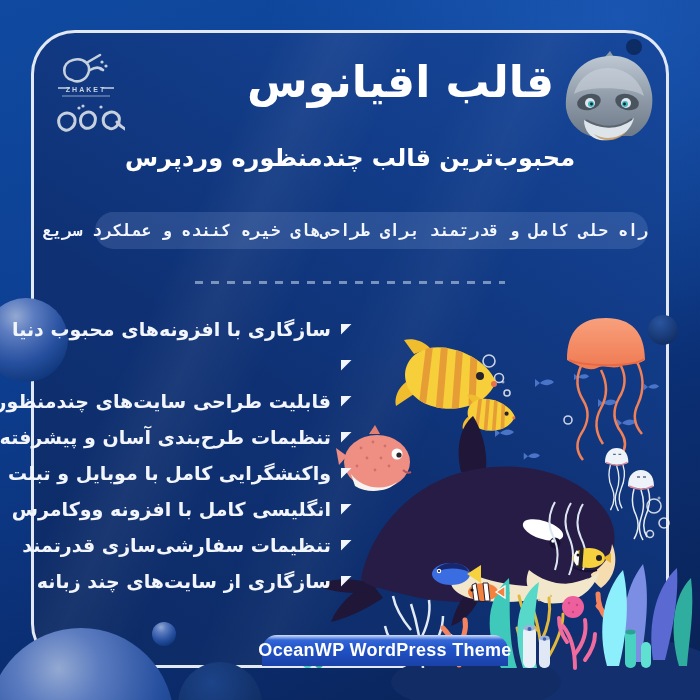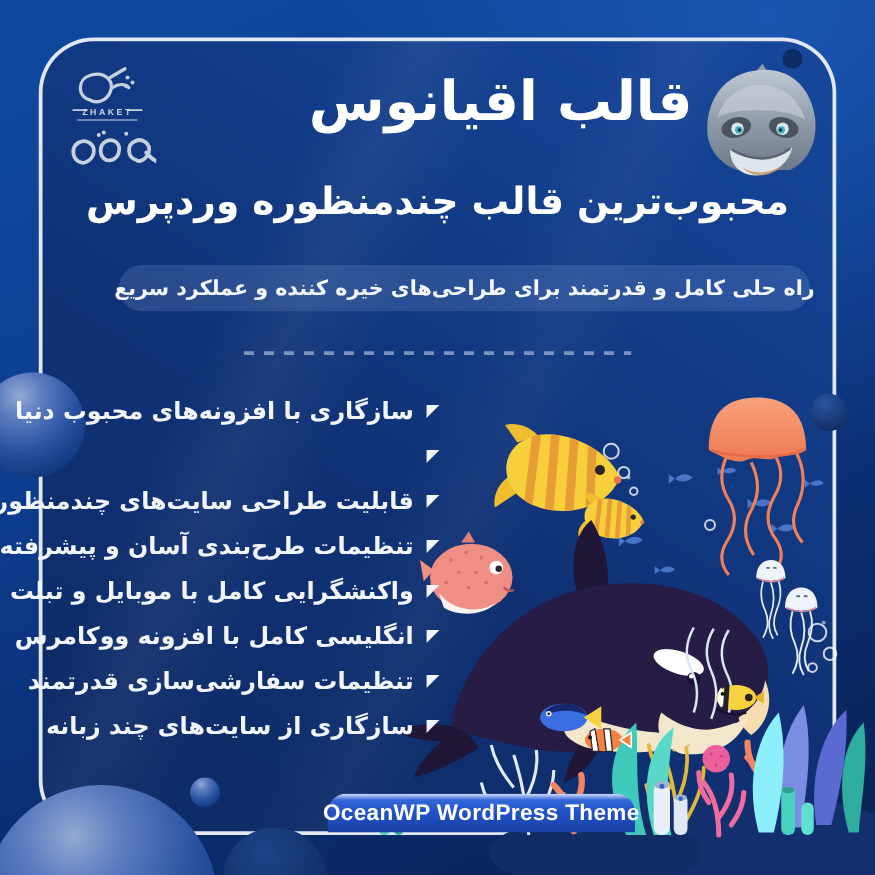--- a/index.html
+++ b/index.html
@@ -29,25 +29,25 @@
   .logo{position:absolute;z-index:7;}
   .logo-zhaket{left:50px;top:50px;width:72px;height:54px;}
   .logo-vendor{left:49px;top:102px;width:76px;height:40px;}
   .zh-caption{font-family:"Liberation Sans",sans-serif;font-size:7px;letter-spacing:2px;
         fill:#ccd5e2;font-weight:bold;}
   
   .title{position:absolute;top:58px;right:146px;z-index:7;color:#fff;font-weight:bold;
         font-size:44px;line-height:1.1;white-space:nowrap;direction:rtl;}
   .dolphin{position:absolute;left:556px;top:50px;width:104px;height:96px;z-index:7;}
   .subtitle{position:absolute;top:144px;left:0;width:100%;text-align:center;z-index:7;
-        color:#fff;font-weight:bold;font-size:30px;white-space:nowrap;direction:rtl;}
+        color:#fff;font-weight:bold;font-size:24px;white-space:nowrap;direction:rtl;}
   .tagline{position:absolute;top:212px;left:95px;width:553px;height:37px;z-index:7;
         border-radius:19px;background:rgba(146,174,230,.20);
-        display:flex;align-items:center;justify-content:center;
-        color:#f4f7ff;font-size:16.5px;font-weight:bold;white-space:nowrap;direction:rtl;}
+        display:flex;align-items:center;
+        color:#f4f7ff;font-size:16.5px;font-weight:bold;white-space:nowrap;direction:rtl;font-family:Liberation Mono, monospace;}
   .dashes{position:absolute;top:281px;left:195px;width:310px;height:3px;z-index:7;
         background:repeating-linear-gradient(90deg,rgba(205,219,240,.55) 0 8px,rgba(205,219,240,0) 8px 16px);}
   
   .features{position:absolute;top:318px;right:348px;z-index:7;direction:rtl;
         display:flex;flex-direction:column;gap:14px;}
   .feat-row{display:flex;align-items:center;gap:10px;height:22px;}
   .feat-bullet{width:11px;height:11px;background:#f2f6fc;flex:0 0 auto;
         clip-path:polygon(0 0,100% 0,0 100%);}
   .feat-label{color:#f2f6fc;font-size:19px;font-weight:bold;white-space:nowrap;}
   

